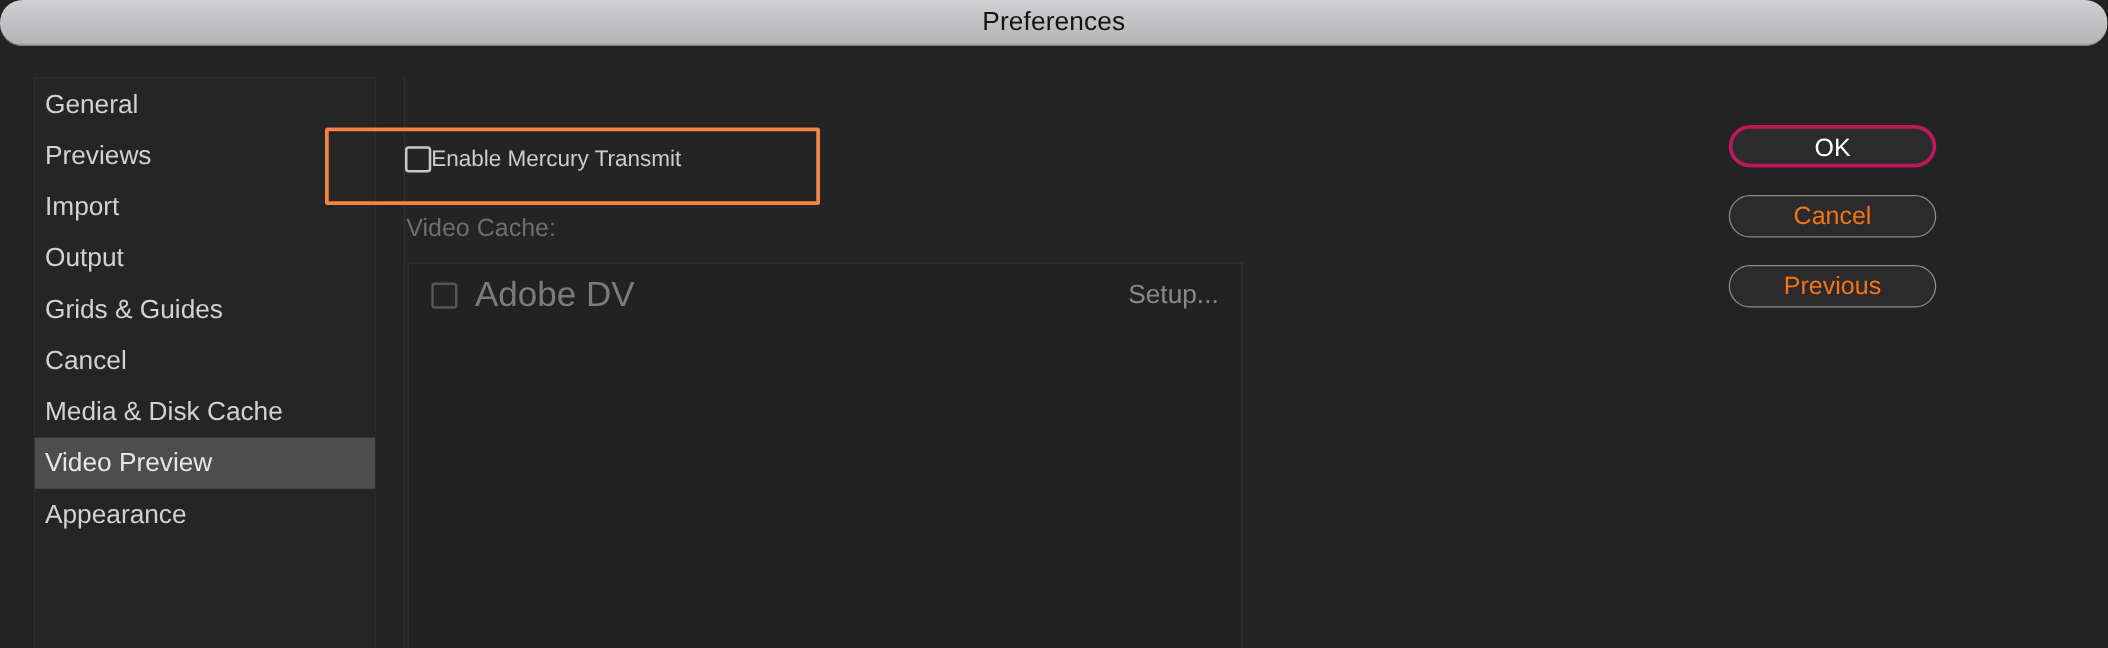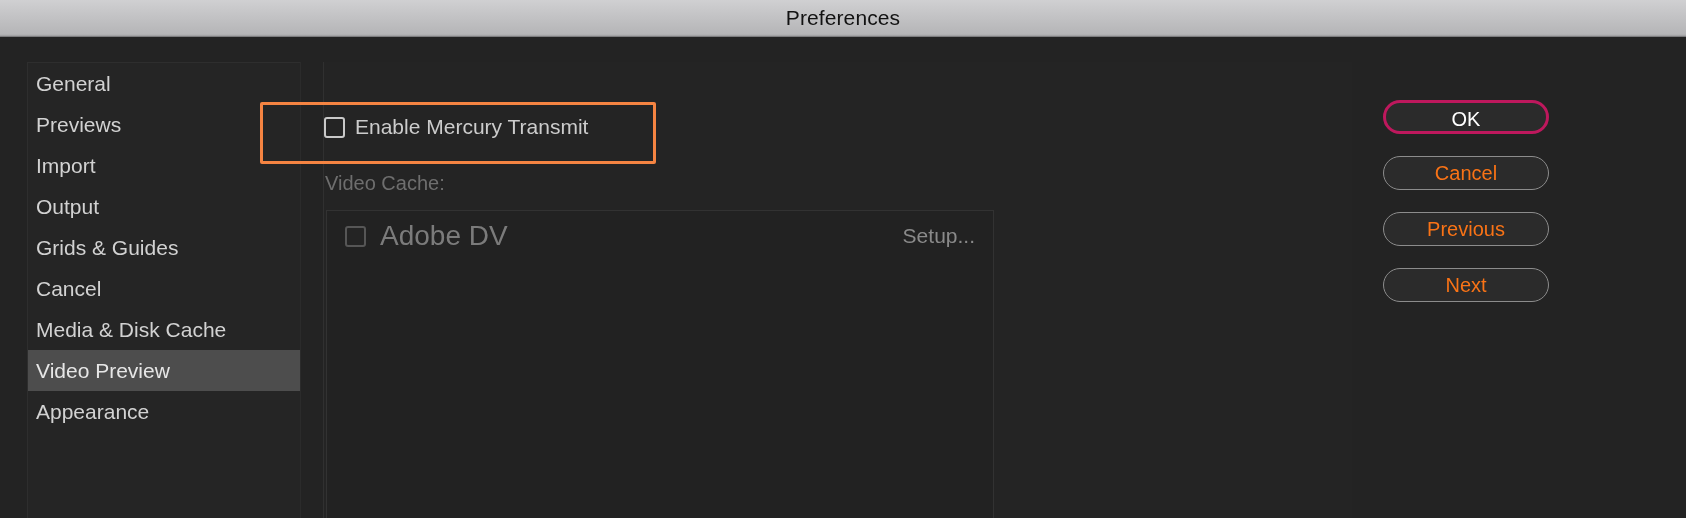--- a/index.html
+++ b/index.html
@@ -24,20 +24,21 @@
 
   
   .titlebar {
     position: absolute;
     left: 0; top: 0;
     width: 1686px;
     height: 37px;
     background: linear-gradient(to bottom, #d0d0d2 0%, #c3c3c5 45%, #b5b5b7 95%, #9d9d9f 100%);
     border-bottom: 1px solid #7d7d7f;
     box-sizing: border-box;
+    border-radius: 18px;
   }
   .titlebar-title {
     position: absolute;
     left: 0; right: 0;
     top: 6px;
     text-align: center;
     font-size: 21px;
     color: #121212;
     letter-spacing: 0.1px;
   }
@@ -122,22 +123,21 @@
     border-radius: 3px;
     background: #242424;
     box-sizing: border-box;
     flex: 0 0 auto;
   }
   .checkbox.dim {
     border-color: #565656;
     background: #242424;
   }
   .mercury-label {
-    margin-left: 10px;
-    font-size: 21px;
+    font-size: 18px;
     color: #cccccc;
     white-space: nowrap;
   }
 
   
   .highlight-box {
     position: absolute;
     left: 260px;
     top: 64px;
     width: 396px;
@@ -262,17 +262,16 @@
           </div>
         </div>
     </div>
 
     <div class="highlight-box"></div>
 
     <div class="button-col" id="button-col">
         <div class="dlg-button primary">OK</div>
         <div class="dlg-button">Cancel</div>
         <div class="dlg-button">Previous</div>
-        <div class="dlg-button">Next</div>
       </div>
 
   </div>
 </div>
 
 </body></html>

